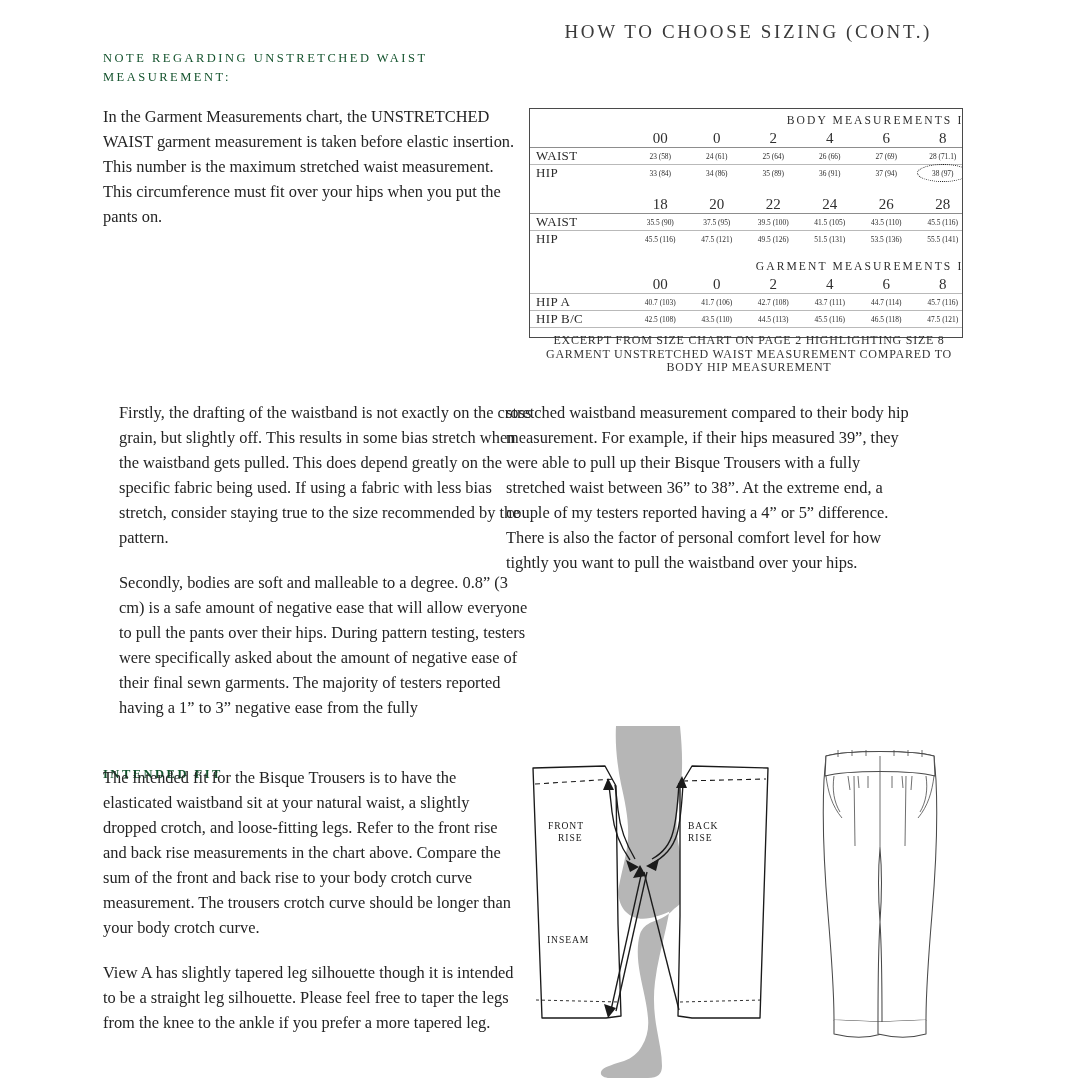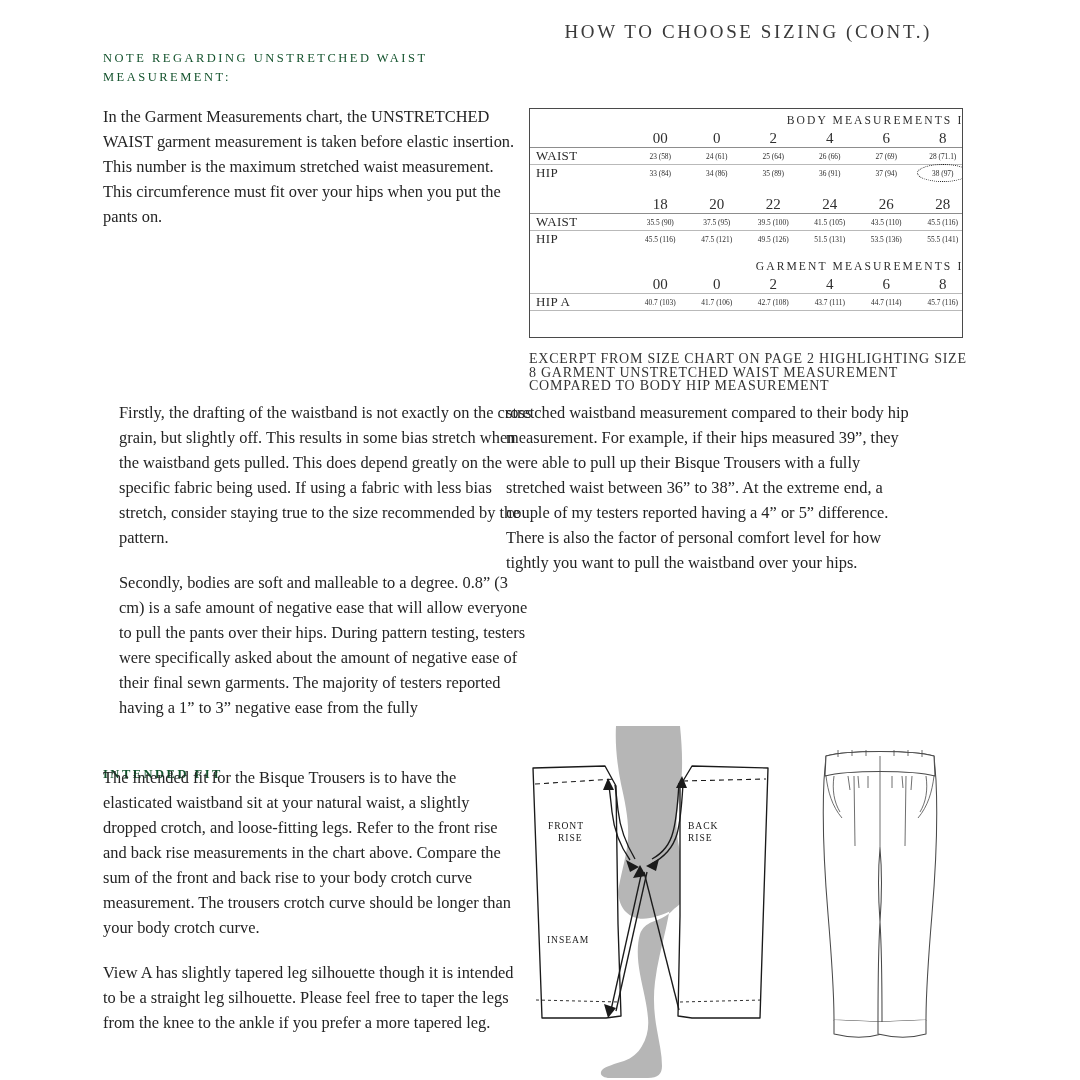--- a/index.html
+++ b/index.html
@@ -143,27 +143,28 @@
     border: 1.6px dotted #111;
     border-radius: 50%;
     pointer-events: none;
   }
   .spacer-row td { height: 9px; border: none; }
 
   
   #table-caption {
     position: absolute;
     left: 529px;
-    top: 352px;
+    top: 334px;
     width: 440px;
-    font-size: 14px;
+    font-size: 12px;
     letter-spacing: 0.75px;
     line-height: 13.5px;
     color: #343434;
     text-transform: uppercase;
+    text-align: center;
   }
 
   
   #illustration-block {
     position: absolute;
     left: 520px;
     top: 726px;
     width: 470px;
     height: 354px;
   }
@@ -287,20 +288,30 @@
 
         </tr>
         <tr class="ruled">
           <td class="rowlab">HIP A</td>
           <td class="val">40.7 (103)</td>
           <td class="val">41.7 (106)</td>
           <td class="val">42.7 (108)</td>
           <td class="val">43.7 (111)</td>
           <td class="val">44.7 (114)</td>
           <td class="val">45.7 (116)</td>
+
+        </tr>
+        <tr class="ruled">
+          <td class="rowlab">HIP B/C</td>
+          <td class="val">42.5 (108)</td>
+          <td class="val">43.5 (110)</td>
+          <td class="val">44.5 (113)</td>
+          <td class="val">45.5 (116)</td>
+          <td class="val">46.5 (118)</td>
+          <td class="val">47.5 (121)</td>
 
         </tr>
         <tr class="ruled">
           <td class="rowlab"></td>
           <td class="val" colspan="8"></td>
         </tr>
       </tbody>
     </table>
   </div>
 </div>

